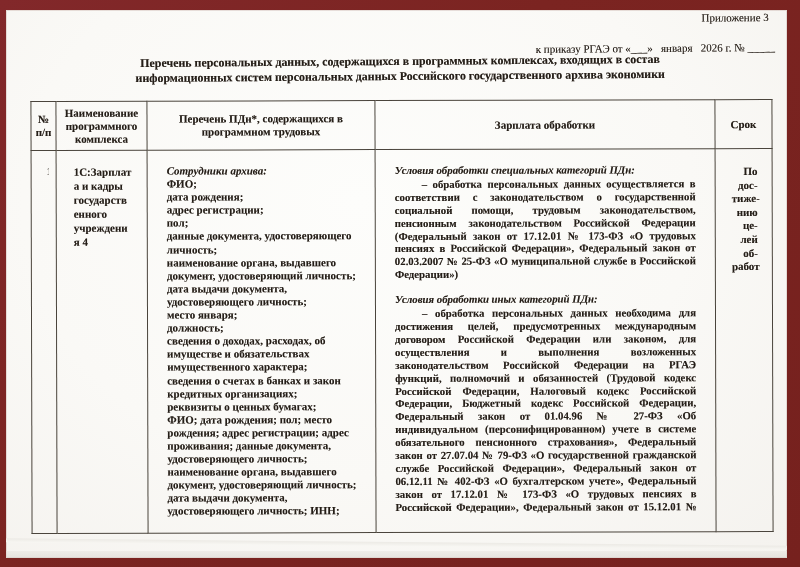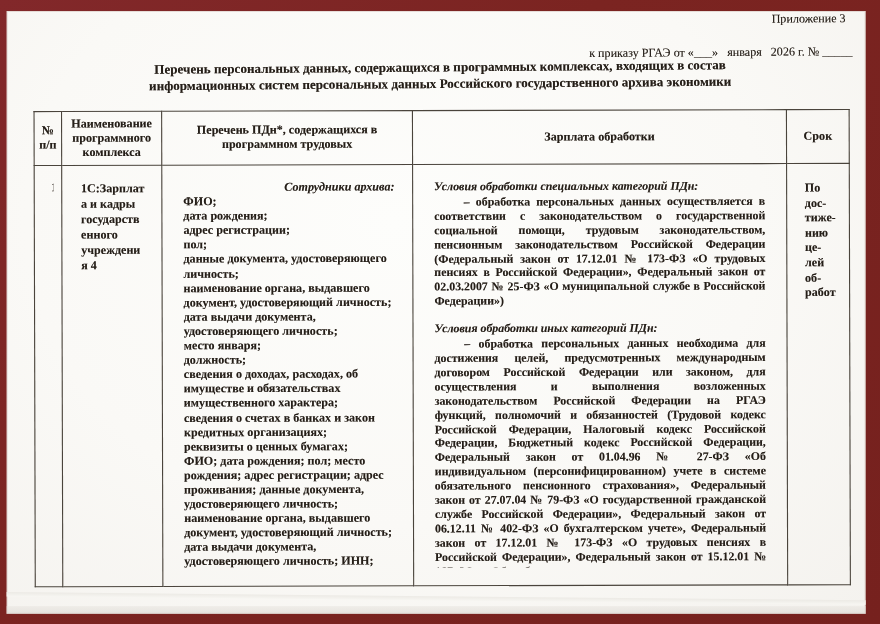--- a/index.html
+++ b/index.html
@@ -70,33 +70,33 @@
   }
   .body-row td { height: 358px; }
   .clip { max-height: 352px; overflow: hidden; }
   .cell-num { font-size: 11px; line-height: 13.5px; padding: 2px 2px 0 3px; }
   .cell-complex {
     font-size: 11px; line-height: 14px;
     padding: 2px 3px 0 5px;
     overflow-wrap: break-word; word-break: break-word;
   }
   .cell-pdn { font-size: 11px; line-height: 13.1px; padding: 2px 4px 0 7px; }
-  .pdn-group-title { font-style: italic; text-align: right; }
+  .pdn-group-title { font-style: italic; }
   .pdn-item { }
   .cell-cond { font-size: 10.8px; line-height: 12.9px; padding: 2px 7px 0 7px; }
   .cond-heading { font-style: italic; margin: 0 0 1px 0; }
   .cond-text {
     margin: 0; text-indent: 27px;
     text-align: justify;
   }
   .cond-text.fill-last { text-align-last: justify; }
   .cond-gap { height: 12px; }
   .cell-term {
     font-size: 11px; line-height: 13.6px;
-    padding: 4px 2px 0 4px; text-align: left;
+    padding: 4px 2px 0 4px; text-align: right;
   }
   .ink { text-shadow: 0 0 0.5px rgba(46,34,24,0.45); }
 </style>
 </head>
 <body>
 
 <div class="scan-frame">
   <div class="page">
     <div class="page-bottom-edge"></div>
     <div class="content">

